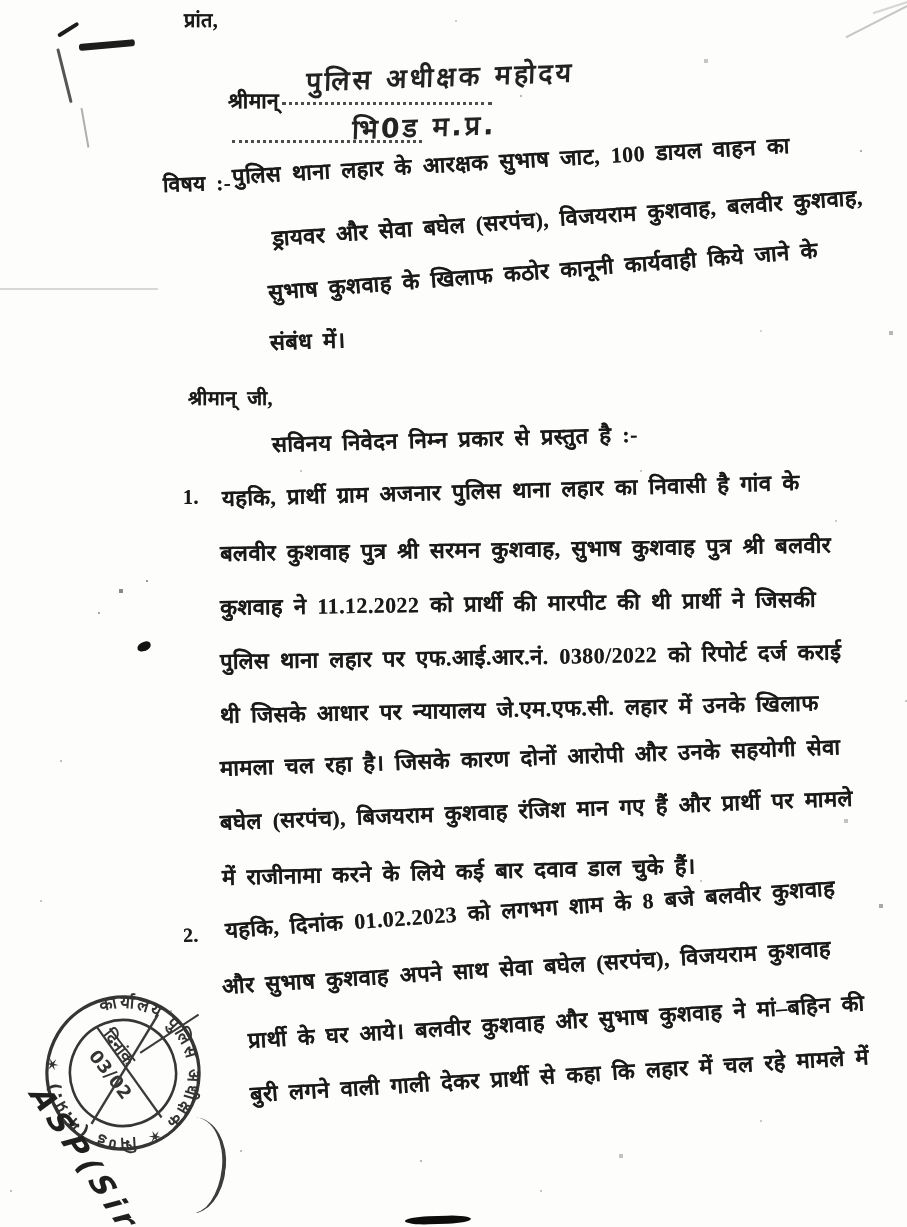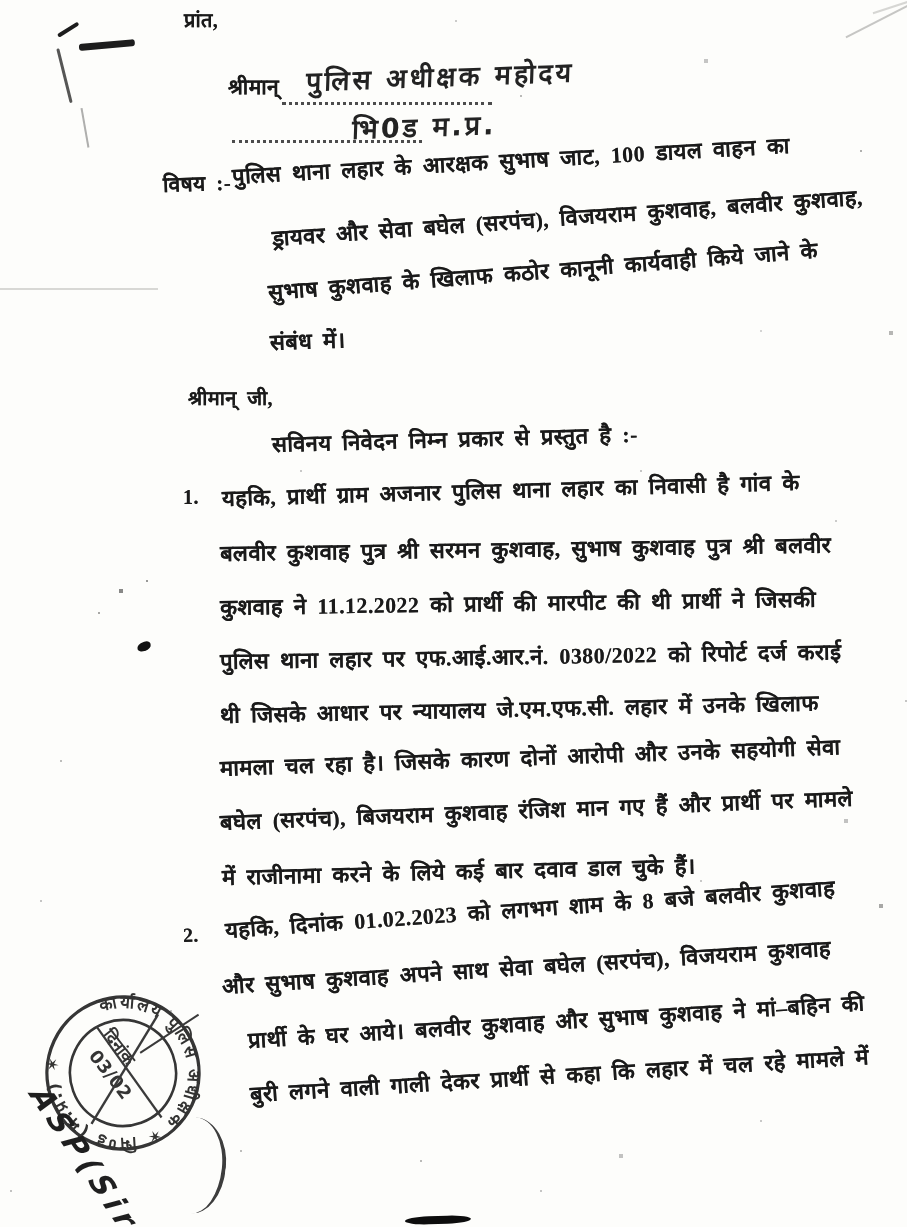--- a/index.html
+++ b/index.html
@@ -21,21 +21,21 @@
   .hand{
     position:absolute;white-space:nowrap;
     font-family:"DejaVu Sans",sans-serif;font-weight:600;
     color:#232323;letter-spacing:3px;
     transform-origin:left center;
   }
   .dots{position:absolute;height:2px;border-bottom:3px dotted #2e2e2e;opacity:.85;}
 
   
   #pranta{left:184px;top:6px;font-size:20px;}
-  #shriman{left:228px;top:72px;font-size:21px;}
+  #shriman{left:228px;top:86px;font-size:21px;}
   #addr1{left:306px;top:62px;font-size:27px;transform:rotate(-2deg) skewX(-4deg);}
   #dots1{left:282px;top:100px;width:210px;}
   #dots2{left:232px;top:138px;width:190px;}
   #addr2{left:352px;top:110px;font-size:27px;transform:rotate(-2deg) skewX(-4deg);}
 
   
   #subj-label{left:163px;top:170px;font-size:21px;transform:rotate(-2deg);}
   #subj1{left:232px;top:160px;transform:rotate(-3.2deg);}
   #subj2{left:272px;top:222px;transform:rotate(-4deg);}
   #subj3{left:268px;top:276px;transform:rotate(-4.4deg);}

